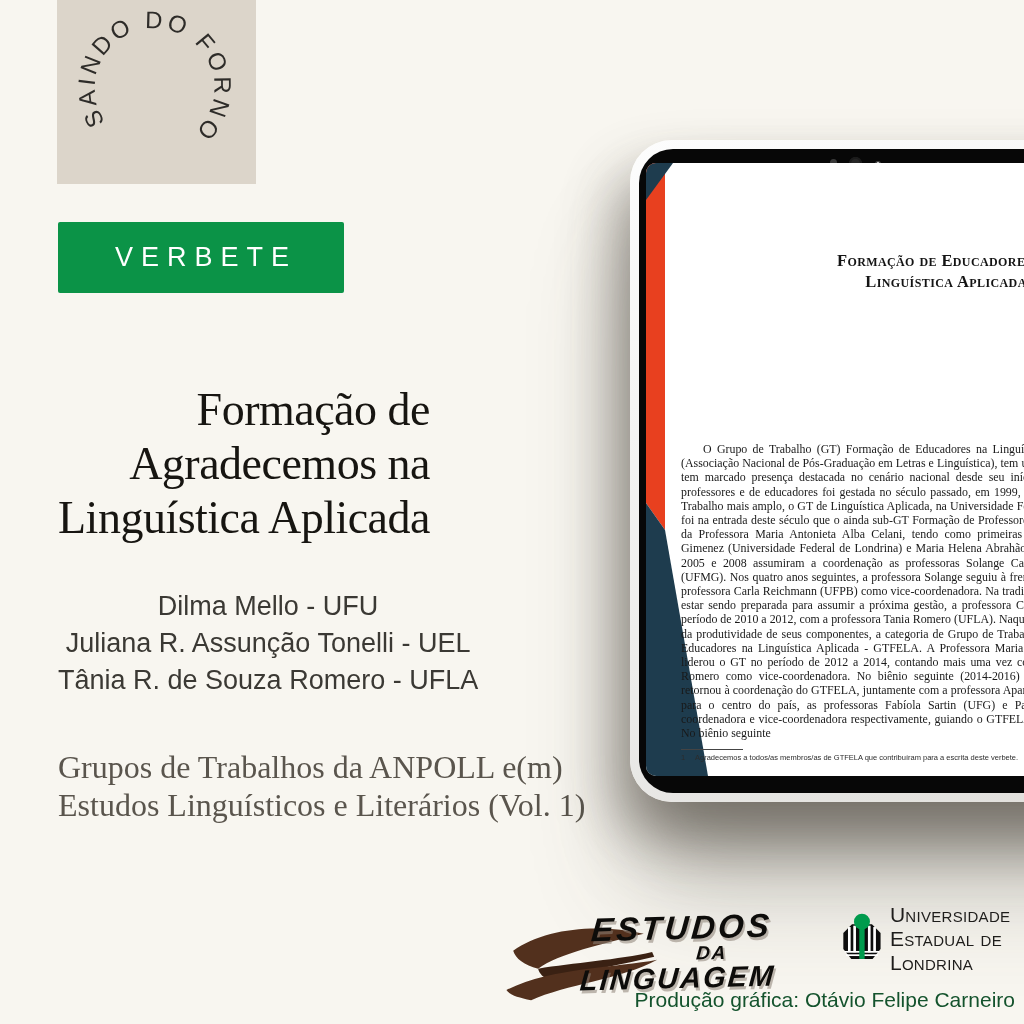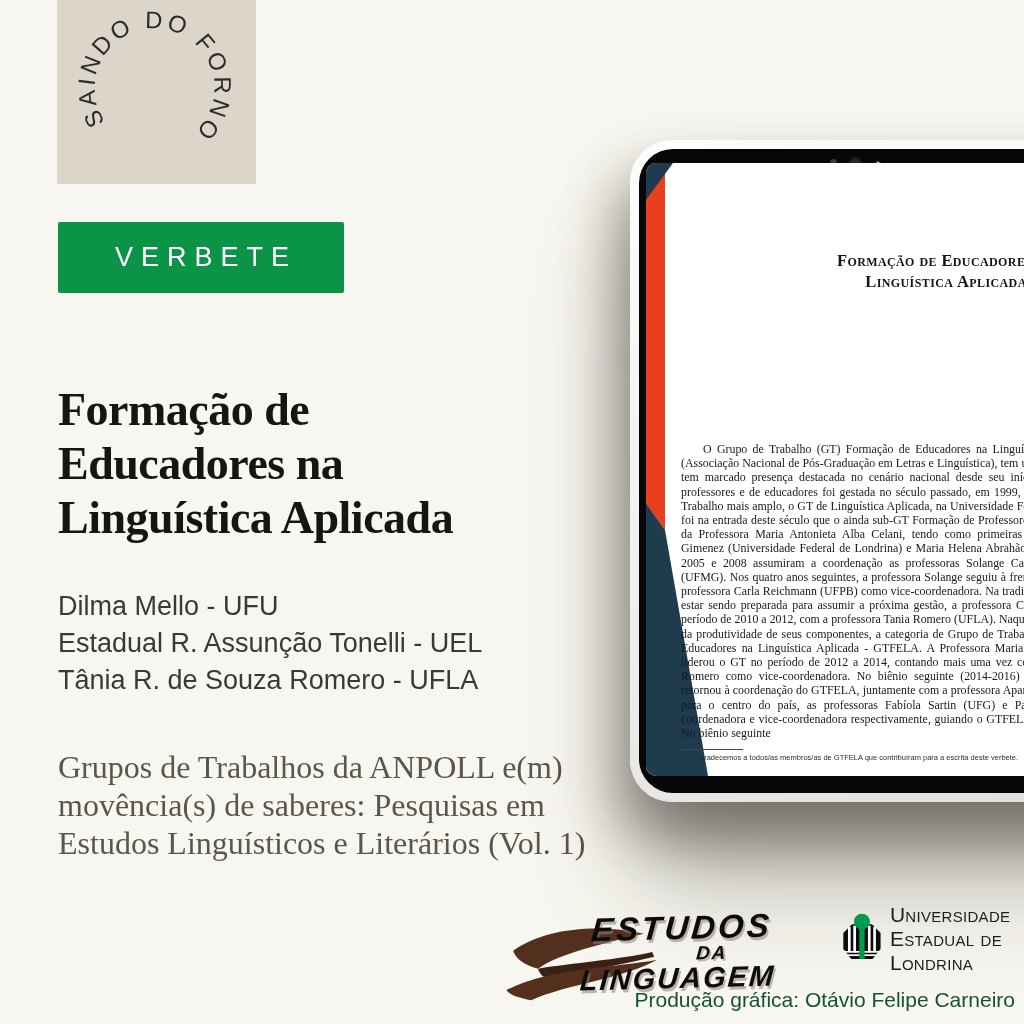--- a/index.html
+++ b/index.html
@@ -13,23 +13,23 @@
               letter-spacing:5px;fill:#2e2c29;}
 
   
   .verbete-btn{position:absolute;left:58px;top:222px;width:286px;height:71px;background:#0b9347;
                border:none;border-radius:2px;display:flex;align-items:center;justify-content:center;
                color:#ffffff;font-family:"Liberation Sans",sans-serif;font-size:27px;font-weight:500;
                letter-spacing:8px;text-indent:8px;cursor:pointer;padding-left:8px;}
 
   
   .main-title{position:absolute;left:58px;top:383px;font-family:"Liberation Serif",serif;
-              font-weight:700;font-size:46px;line-height:54px;color:#171511;letter-spacing:-0.5px;}
+              font-weight:400;font-size:46px;line-height:54px;color:#171511;letter-spacing:-0.5px;text-align:right;}
   .main-title span{display:block;}
-  .authors{position:absolute;left:58px;top:588px;font-size:27px;line-height:37px;color:#3b3934;}
+  .authors{position:absolute;left:58px;top:588px;font-size:27px;line-height:37px;color:#3b3934;text-align:center;}
   .authors div{display:block;}
   .series-title{position:absolute;left:58px;top:748px;font-family:"Liberation Serif",serif;
                 font-size:32px;line-height:38px;color:#5a554d;}
   .series-title span{display:block;}
 
   
   .tablet{position:absolute;left:630px;top:140px;width:730px;height:662px;border-radius:42px;
           background:linear-gradient(160deg,#fdfdfd 0%,#ececea 60%,#dddbd7 100%);
           box-shadow:0 45px 70px -8px rgba(74,69,61,.55), -18px 30px 50px rgba(74,69,61,.28),
                      0 90px 110px -10px rgba(74,69,61,.30);}
@@ -92,33 +92,32 @@
       </text>
     </svg>
   </div>
 
   <button class="verbete-btn">
     <span>VERBETE</span>
   </button>
 
   <div class="main-title">
     <span>Formação de</span>
-    <span>Educadores na</span>
+    <span>Agradecemos na</span>
     <span>Linguística Aplicada</span>
   </div>
 
   <div class="authors">
     <div>Dilma Mello - UFU</div>
-    <div>Estadual R. Assunção Tonelli - UEL</div>
+    <div>Juliana R. Assunção Tonelli - UEL</div>
     <div>Tânia R. de Souza Romero - UFLA</div>
   </div>
 
   <div class="series-title">
     <span>Grupos de Trabalhos da ANPOLL e(m)</span>
-    <span>movência(s) de saberes: Pesquisas em</span>
     <span>Estudos Linguísticos e Literários (Vol. 1)</span>
   </div>
 
   <div class="tablet">
     <div class="bezel">
       <div class="cam-dot cam1"></div>
       <div class="cam-dot cam2"></div>
       <div class="cam-dot cam3"></div>
     </div>
     <div class="screen">

